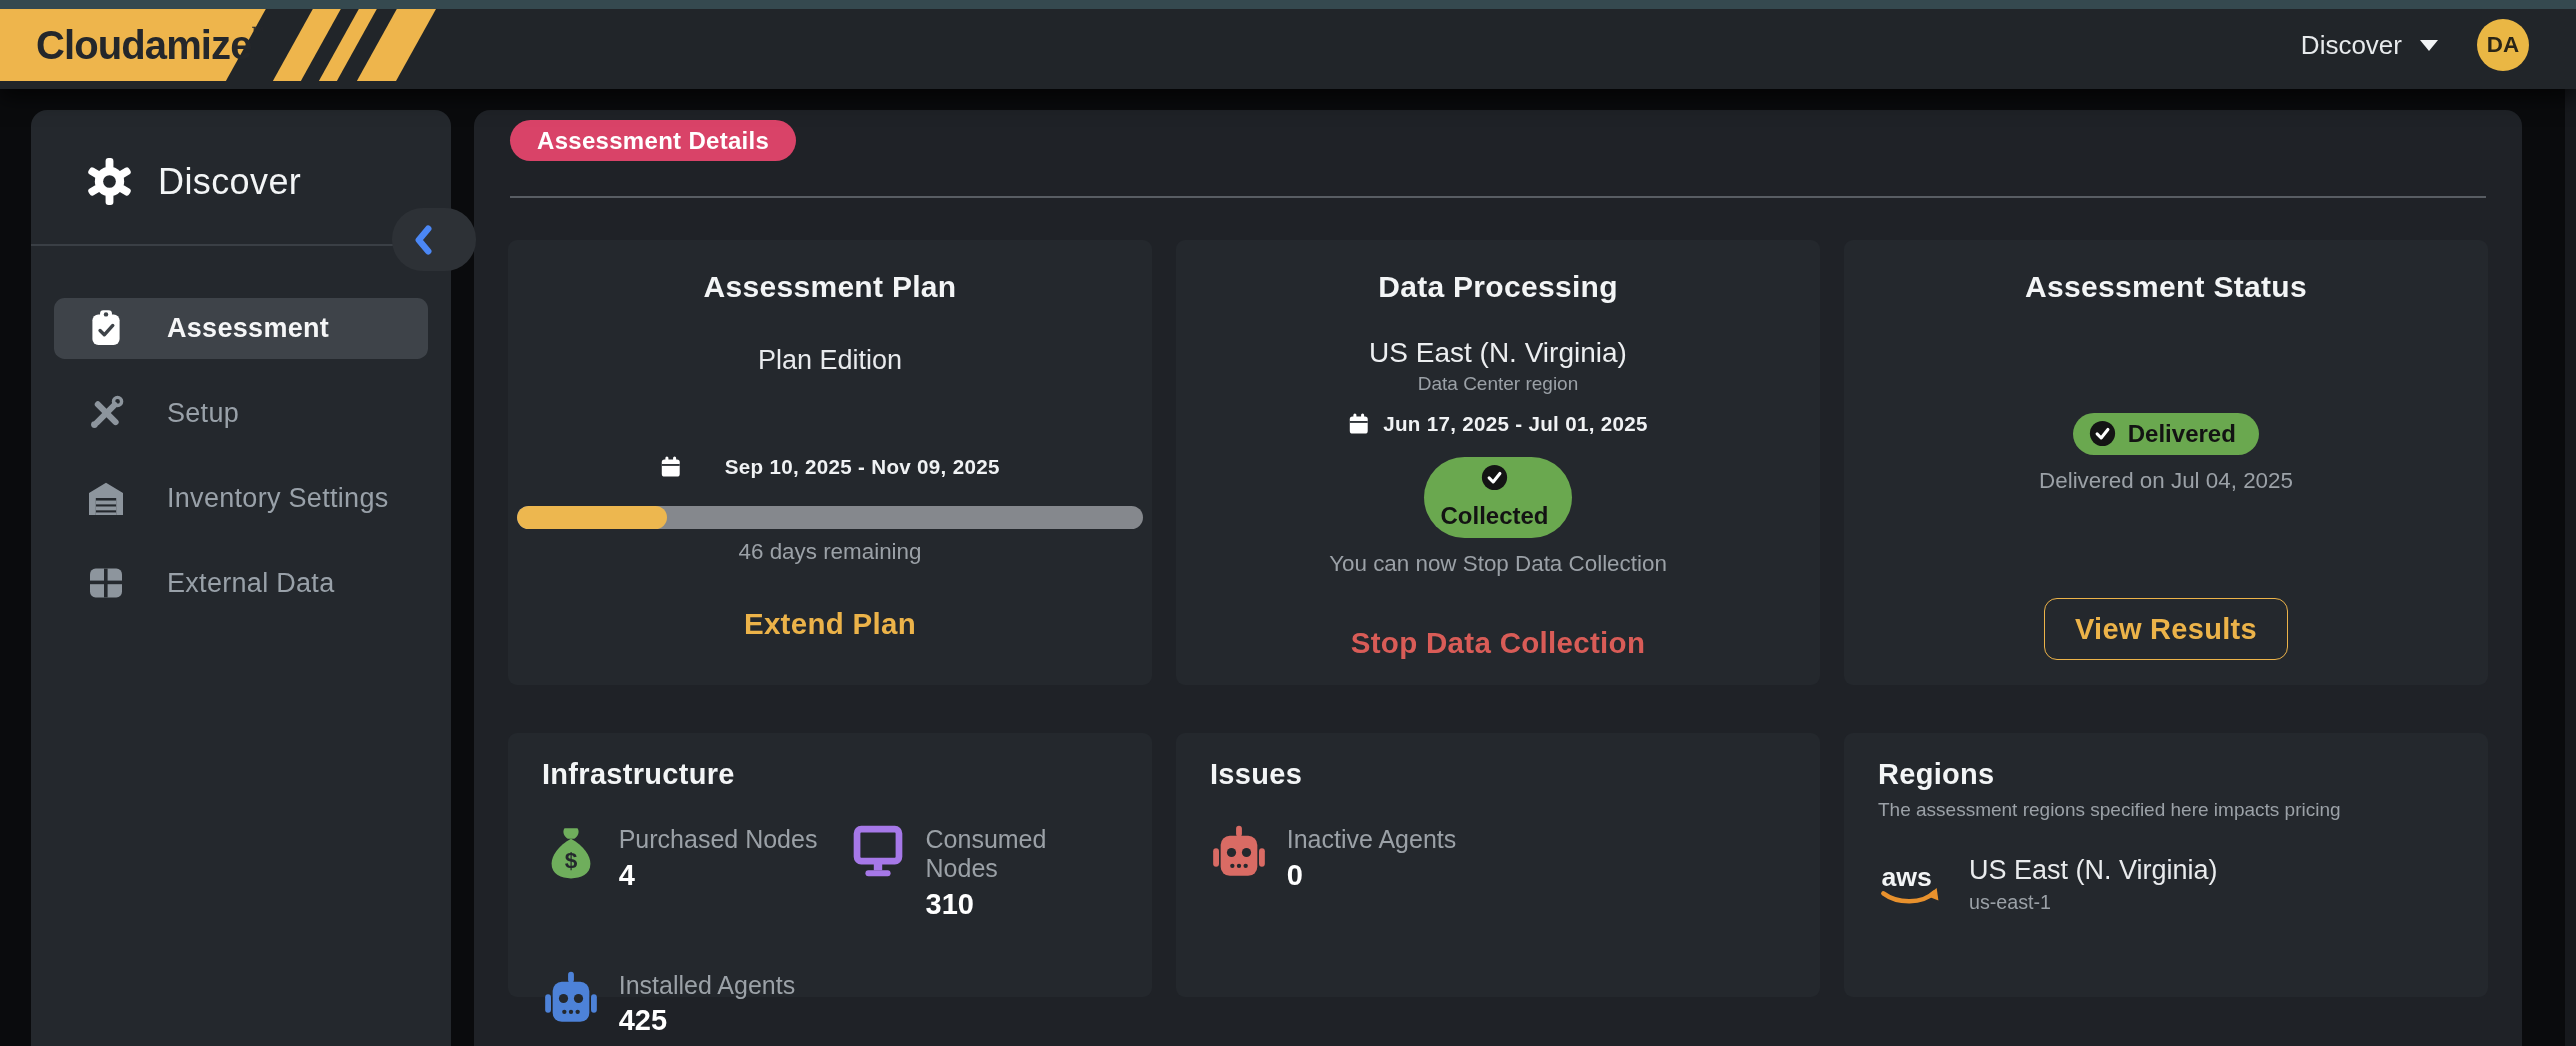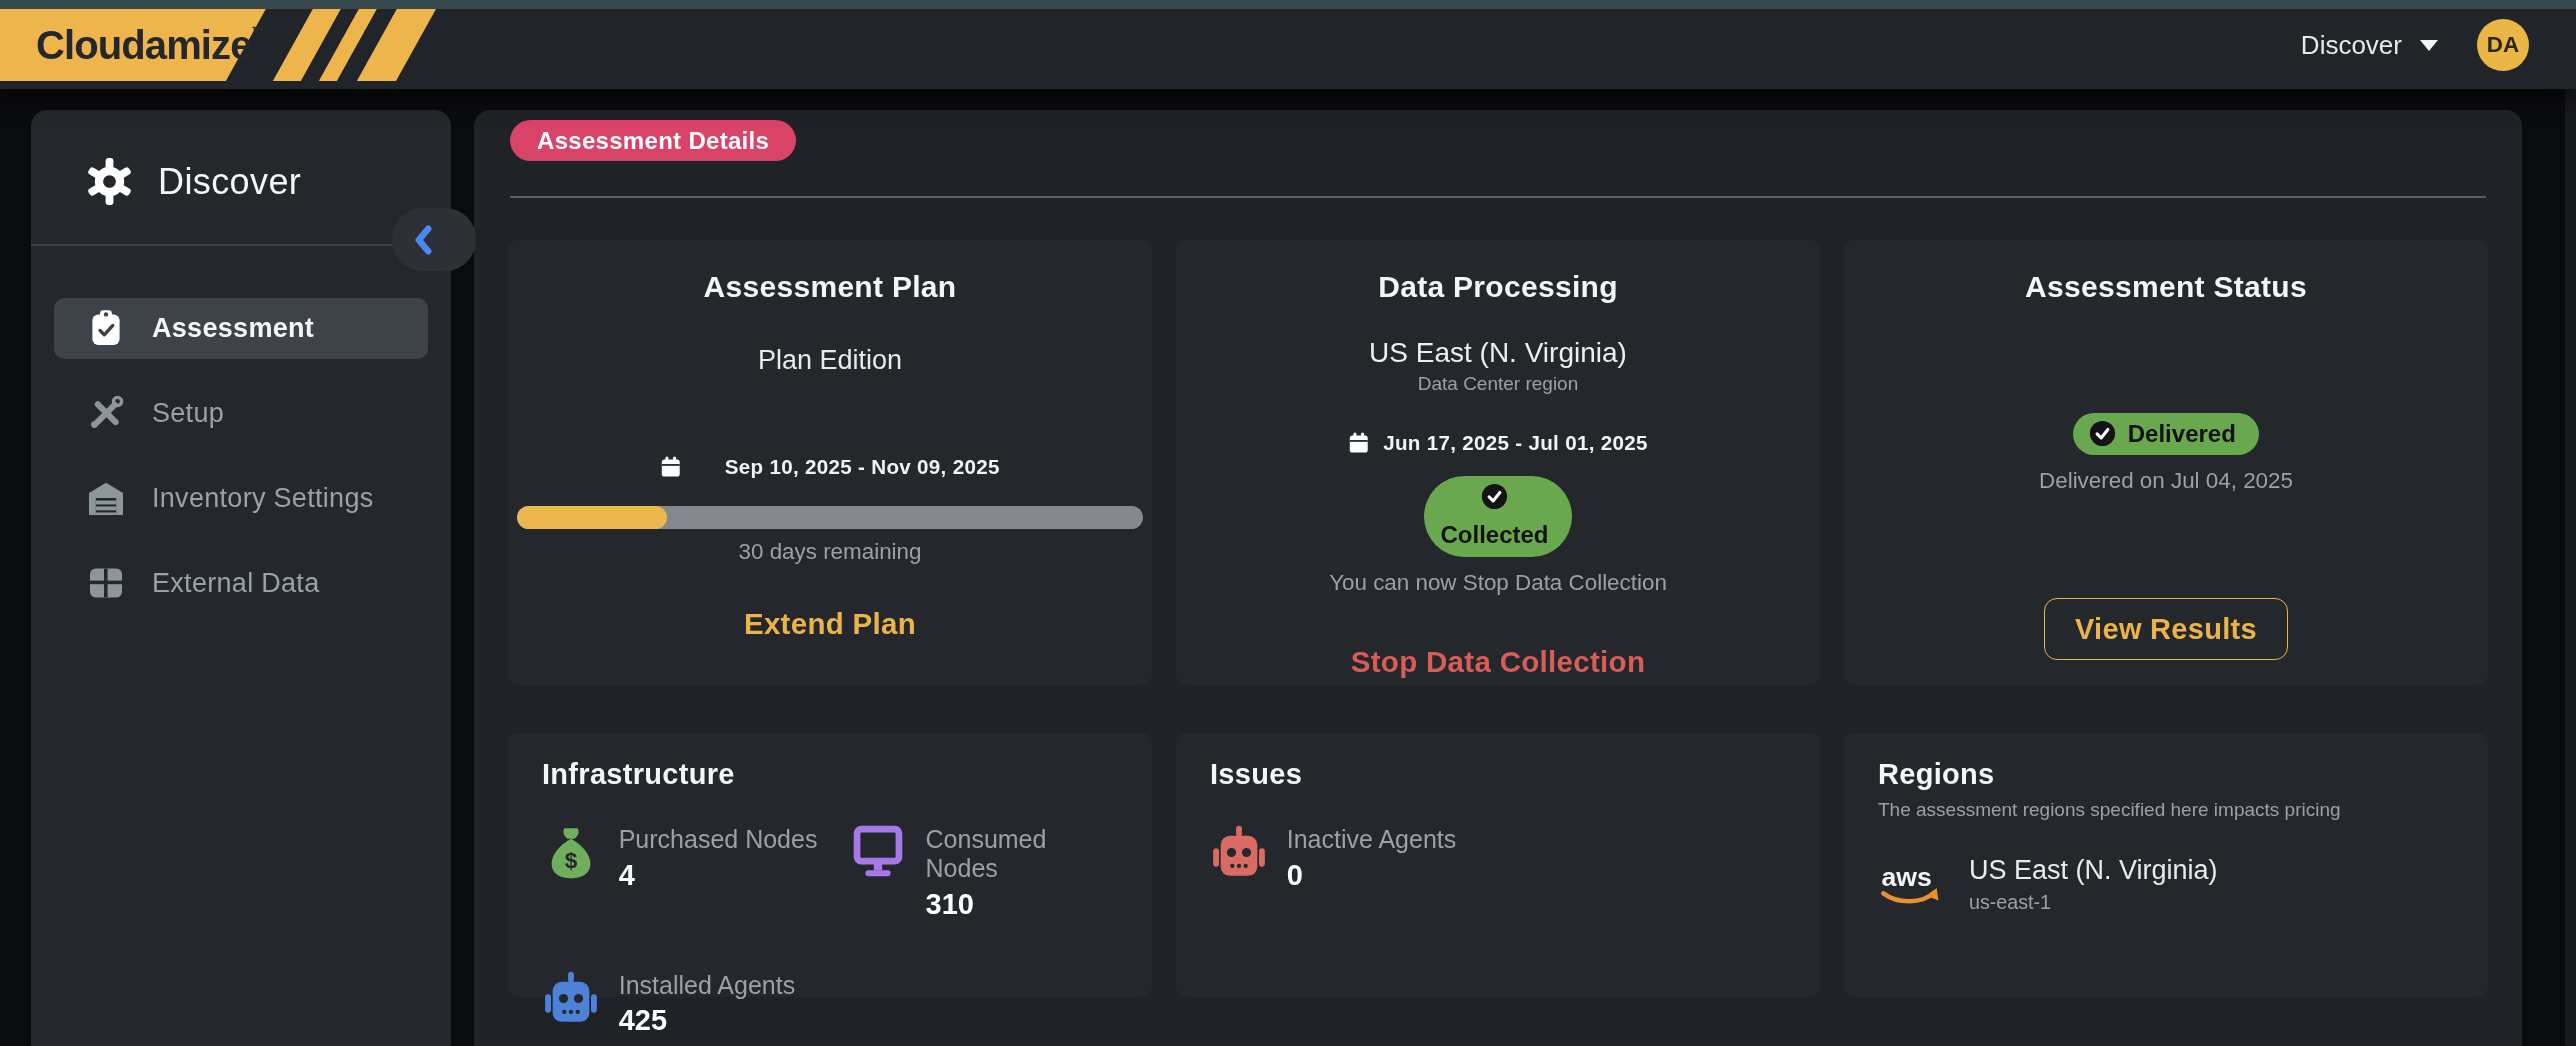--- a/index.html
+++ b/index.html
@@ -36,21 +36,21 @@
     align-items:center; justify-content:center; cursor:pointer; }
 
   
   .sidebar { position:absolute; left:31px; top:110px; width:420px; height:984px;
     background:#24282d; border-radius:16px; }
   .sidebar-header { display:flex; align-items:center; gap:25px; padding:48px 0 0 55px; }
   .sidebar-header svg { flex:0 0 auto; }
   .sidebar-title { color:#f3f5f6; font-size:36px; font-weight:500; letter-spacing:0.4px; }
   .sidebar-divider { margin-top:39px; height:1.8px; background:#3a3f45; }
   .menu { margin-top:52px; padding:0 23px; display:flex; flex-direction:column; gap:24px; }
-  .menu-item { display:flex; align-items:center; gap:27px; padding-left:32px; height:61px;
+  .menu-item { display:flex; align-items:center; gap:42px; padding-left:32px; height:61px;
     border-radius:10.7px; color:#99a1a9; font-size:27px; cursor:pointer; letter-spacing:0.3px; }
   .menu-item .mi-icon { width:39px; display:flex; justify-content:center; color:#8d959d; }
   .menu-item.active { background:#3e4349; color:#f5f6f7; font-weight:700; }
   .menu-item.active .mi-icon { color:#ffffff; }
 
   .collapse-btn { position:absolute; left:392px; top:208px; width:84px; height:63px;
     border-radius:31px; background:#2d3136; z-index:12; display:flex; align-items:center;
     padding-left:19.7px; cursor:pointer; }
 
   
@@ -79,21 +79,21 @@
   .progress-fill { height:100%; background:#edb74f; border-radius:11.6px; }
   .remaining { margin-top:10.7px; font-size:22.4px; color:#9ba1a7; }
   .link-btn { margin-top:42px; font-size:29.5px; font-weight:700; background:none;
     border:none; cursor:pointer; font-family:inherit; letter-spacing:0.3px; }
   .link-btn.yellow { color:#ecb349;text-align:right; }
   .link-btn.red { color:#d95c57; margin-top:49px; }
 
   
   .region-name { margin-top:33px; font-size:28px; color:#eceef0; }
   .region-sub { margin-top:4.5px; font-size:19px; color:#9ba1a7; }
-  .card-processing .date-row { margin-top:36px; }
+  .card-processing .date-row { margin-top:17px; }
   .status-pill { display:flex; align-items:center; gap:11.6px; background:#6aa84f;
     border-radius:894px; padding:7.2px 23px 7.2px 16px; color:#131313; font-weight:700;
     font-size:24px; }
   .card-processing .status-pill { margin-top:20.6px;flex-direction:column; }
   .hint { margin-top:13.4px; font-size:22.4px; color:#9ba1a7; }
 
   
   .card-status .status-pill { margin-top:109px; }
   .delivered-on { margin-top:13.4px; font-size:22.4px; color:#9ba1a7; }
   .outline-btn { margin-top:104px; padding:13.4px 30px; border:1.8px solid #ecb349;
@@ -224,21 +224,21 @@
             <rect x="2" y="4" width="20" height="19" rx="3" fill="#ffffff"></rect>
             <rect x="6" y="0.5" width="3.4" height="6" rx="1.7" fill="#ffffff"></rect>
             <rect x="14.6" y="0.5" width="3.4" height="6" rx="1.7" fill="#ffffff"></rect>
             <rect x="2" y="9" width="20" height="2" fill="#24282d"></rect>
           </svg>
           <span>Sep 10, 2025 - Nov 09, 2025</span>
         </div>
         <div class="progress-track">
           <div class="progress-fill" style="width: 24%;"></div>
         </div>
-        <div class="remaining">30 days remaining</div>
+        <div class="remaining">46 days remaining</div>
         <button class="link-btn yellow">Extend Plan</button>
       </section>
 
       <section class="card card-processing">
         <h2 class="card-title">Data Processing</h2>
         <div class="region-name">US East (N. Virginia)</div>
         <div class="region-sub">Data Center region</div>
         <div class="date-row">
           <svg width="21.5" height="21.5" viewBox="0 0 24 24">
             <rect x="2" y="4" width="20" height="19" rx="3" fill="#ffffff"></rect>

